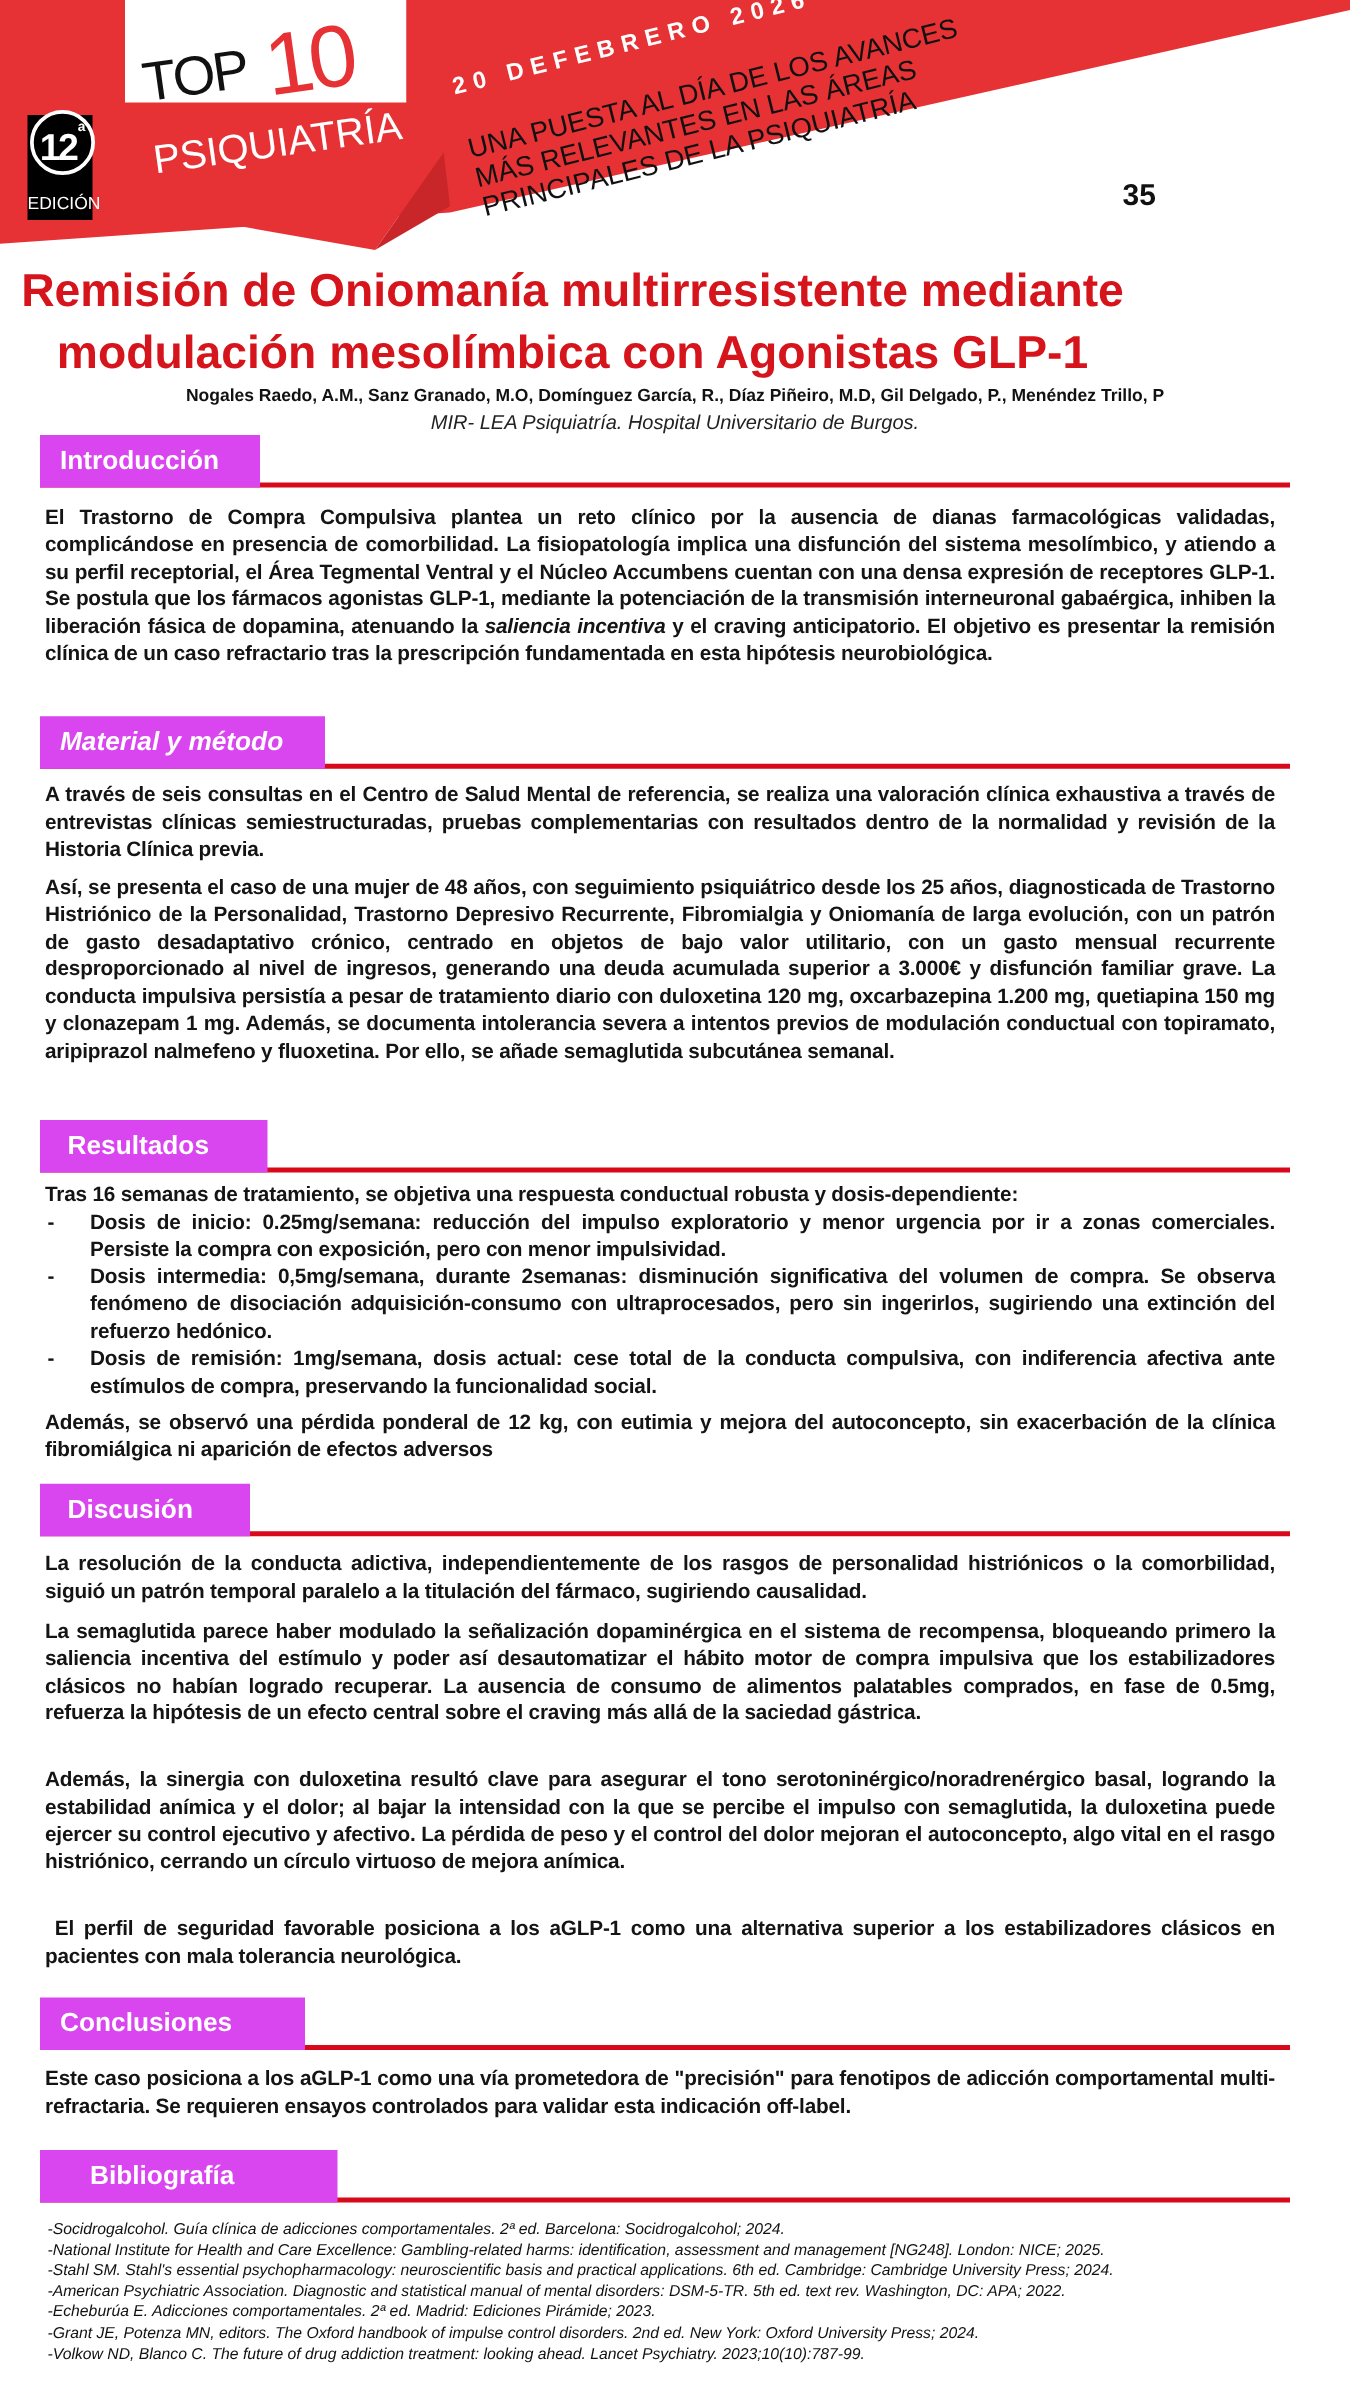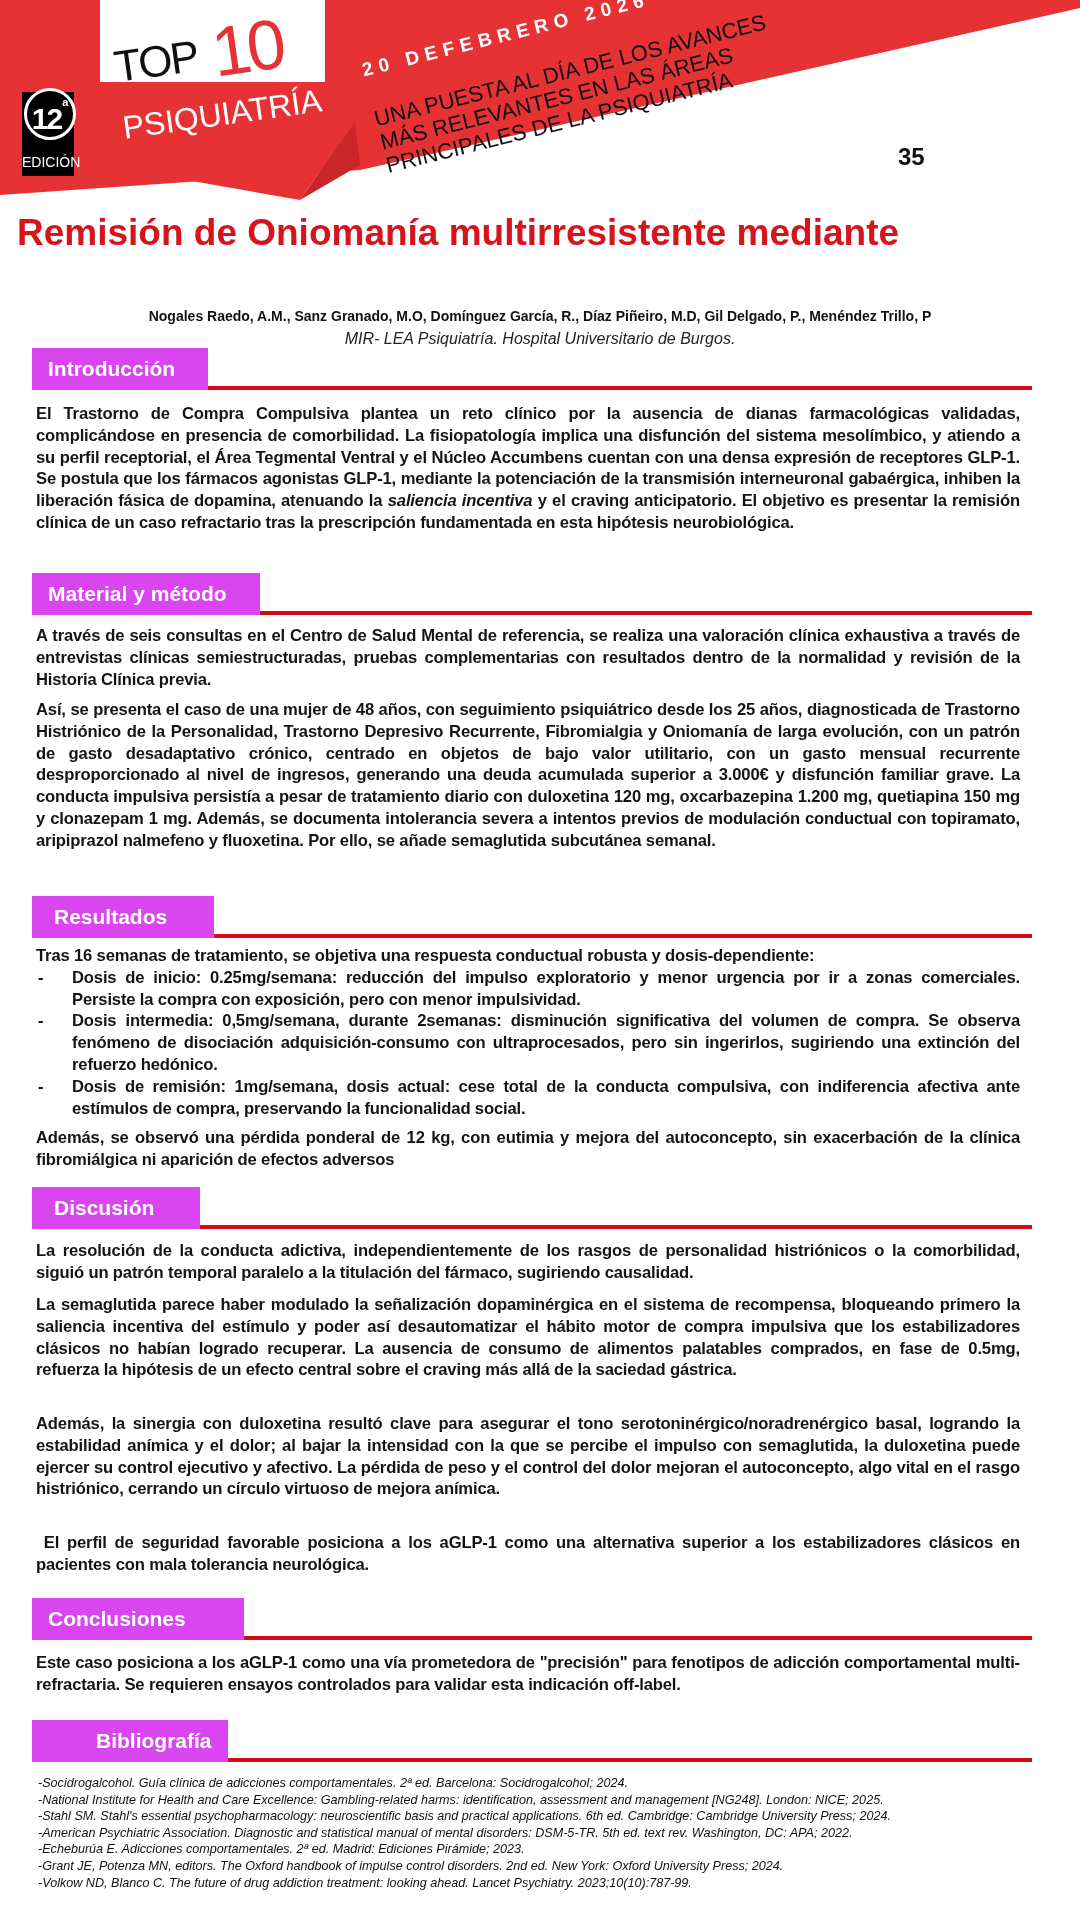--- a/index.html
+++ b/index.html
@@ -63,31 +63,32 @@
   <div class="slogan">
     <div>UNA PUESTA AL DÍA DE LOS AVANCES</div>
     <div>MÁS RELEVANTES EN LAS ÁREAS</div>
     <div>PRINCIPALES DE LA PSIQUIATRÍA</div>
   </div>
   <div class="page-number">35</div>
 </div>
 
 <div class="title">
   <div>Remisión de Oniomanía multirresistente mediante</div>
+  <div>modulación mesolímbica con Agonistas GLP-1</div>
 </div>
 <div class="authors">Nogales Raedo, A.M., Sanz Granado, M.O, Domínguez García, R., Díaz Piñeiro, M.D, Gil Delgado, P., Menéndez Trillo, P</div>
 <div class="affiliation">MIR- LEA Psiquiatría. Hospital Universitario de Burgos.</div>
 
 <div class="sec-head" style="top:348px;">
   <div class="sec-rule"></div>
   <div class="sec-tab" style="width:176px;">Introducción</div>
 </div>
 <div class="para" style="top:403px;"><span>El Trastorno de Compra Compulsiva plantea un reto clínico por la ausencia de dianas farmacológicas validadas, complicándose en presencia de comorbilidad. La fisiopatología implica una disfunción del sistema mesolímbico, y atiendo a su perfil receptorial, el Área Tegmental Ventral y el Núcleo Accumbens cuentan con una densa expresión de receptores GLP-1. Se postula que los fármacos agonistas GLP-1, mediante la potenciación de la transmisión interneuronal gabaérgica, inhiben la liberación fásica de dopamina, atenuando la </span><em>saliencia incentiva</em><span> y el craving anticipatorio. El objetivo es presentar la remisión clínica de un caso refractario tras la prescripción fundamentada en esta hipótesis neurobiológica.</span></div>
 
-<div class="sec-head" style="top:573px;">
+<div class="sec-head" style="top:573px;font-style:italic;">
   <div class="sec-rule"></div>
   <div class="sec-tab" style="width:228px;">Material y método</div>
 </div>
 <div class="para" style="top:625px;">A través de seis consultas en el Centro de Salud Mental de referencia, se realiza una valoración clínica exhaustiva a través de entrevistas clínicas semiestructuradas, pruebas complementarias con resultados dentro de la normalidad y revisión de la Historia Clínica previa.</div>
 <div class="para" style="top:699px;">Así, se presenta el caso de una mujer de 48 años, con seguimiento psiquiátrico desde los 25 años, diagnosticada de Trastorno Histriónico de la Personalidad, Trastorno Depresivo Recurrente, Fibromialgia y Oniomanía de larga evolución, con un patrón de gasto desadaptativo crónico, centrado en objetos de bajo valor utilitario, con un gasto mensual recurrente desproporcionado al nivel de ingresos, generando una deuda acumulada superior a 3.000€ y disfunción familiar grave. La conducta impulsiva persistía a pesar de tratamiento diario con duloxetina 120 mg, oxcarbazepina 1.200 mg, quetiapina 150 mg y clonazepam 1 mg. Además, se documenta intolerancia severa a intentos previos de modulación conductual con topiramato, aripiprazol nalmefeno y fluoxetina.  Por ello, se añade semaglutida subcutánea semanal.</div>
 
 <div class="sec-head" style="top:896px;">
   <div class="sec-rule"></div>
   <div class="sec-tab" style="width:182px; padding-left:22px;">Resultados</div>
 </div>
@@ -109,21 +110,21 @@
 <div class="para" style="top:1532px; white-space: pre-wrap;"> El perfil de seguridad favorable posiciona a los aGLP-1 como una alternativa superior a los estabilizadores clásicos en pacientes con mala tolerancia neurológica.</div>
 
 <div class="sec-head" style="top:1598px;">
   <div class="sec-rule"></div>
   <div class="sec-tab" style="width:212px; ">Conclusiones</div>
 </div>
 <div class="para" style="top:1652px;">Este caso posiciona a los aGLP-1 como una vía prometedora de "precisión" para fenotipos de adicción comportamental multi-refractaria. Se requieren ensayos controlados para validar esta indicación off-label.</div>
 
 <div class="sec-head" style="top:1720px;">
   <div class="sec-rule"></div>
-  <div class="sec-tab" style="width:196px; padding-left:64px;">Bibliografía</div>
+  <div class="sec-tab" style="width:238px; padding-left:40px;">Bibliografía</div>
 </div>
 <div class="refs">
   <div class="ref">-Socidrogalcohol. Guía clínica de adicciones comportamentales. 2ª ed. Barcelona: Socidrogalcohol; 2024.</div>
   <div class="ref">-National Institute for Health and Care Excellence: Gambling-related harms: identification, assessment and management [NG248]. London: NICE; 2025.</div>
   <div class="ref">-Stahl SM. Stahl's essential psychopharmacology: neuroscientific basis and practical applications. 6th ed. Cambridge: Cambridge University Press; 2024.</div>
   <div class="ref">-American Psychiatric Association. Diagnostic and statistical manual of mental disorders: DSM-5-TR. 5th ed. text rev. Washington, DC: APA; 2022.</div>
   <div class="ref">-Echeburúa E. Adicciones comportamentales. 2ª ed. Madrid: Ediciones Pirámide; 2023.</div>
   <div class="ref">-Grant JE, Potenza MN, editors. The Oxford handbook of impulse control disorders. 2nd ed. New York: Oxford University Press; 2024.</div>
   <div class="ref">-Volkow ND, Blanco C. The future of drug addiction treatment: looking ahead. Lancet Psychiatry. 2023;10(10):787-99.</div>
 </div>

